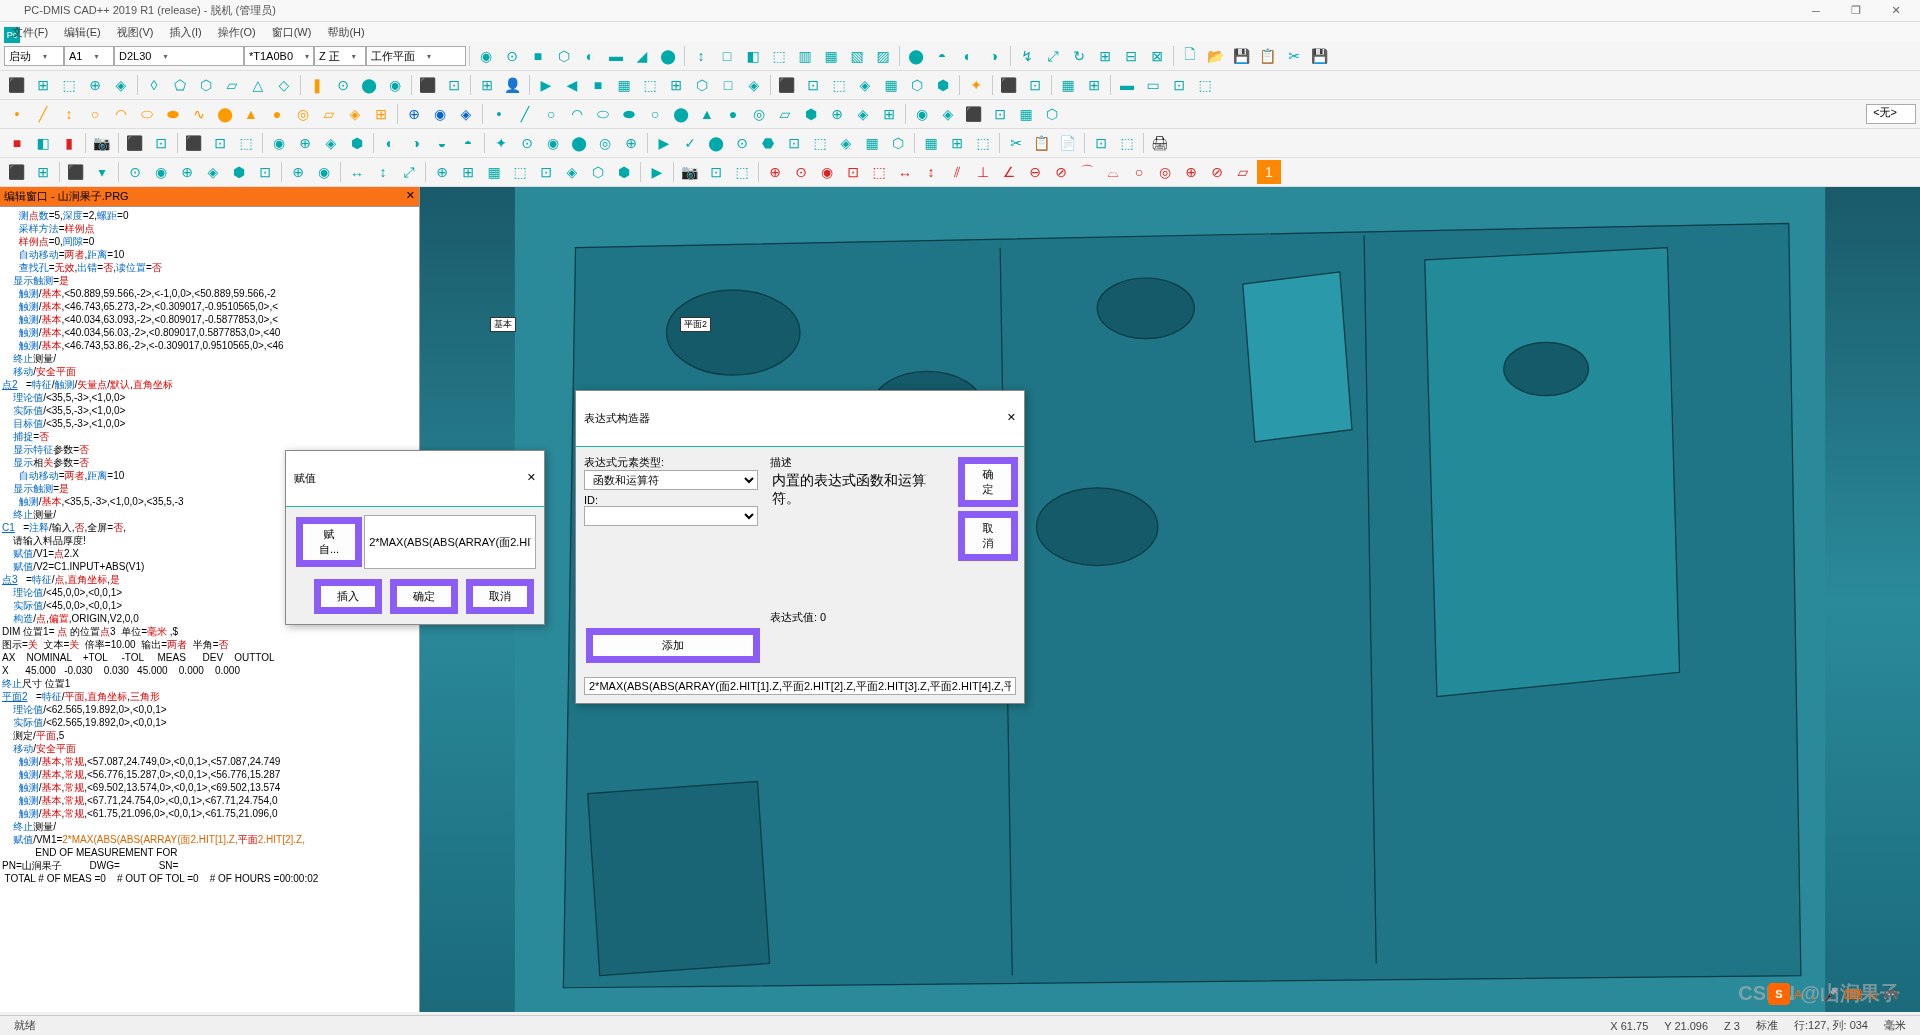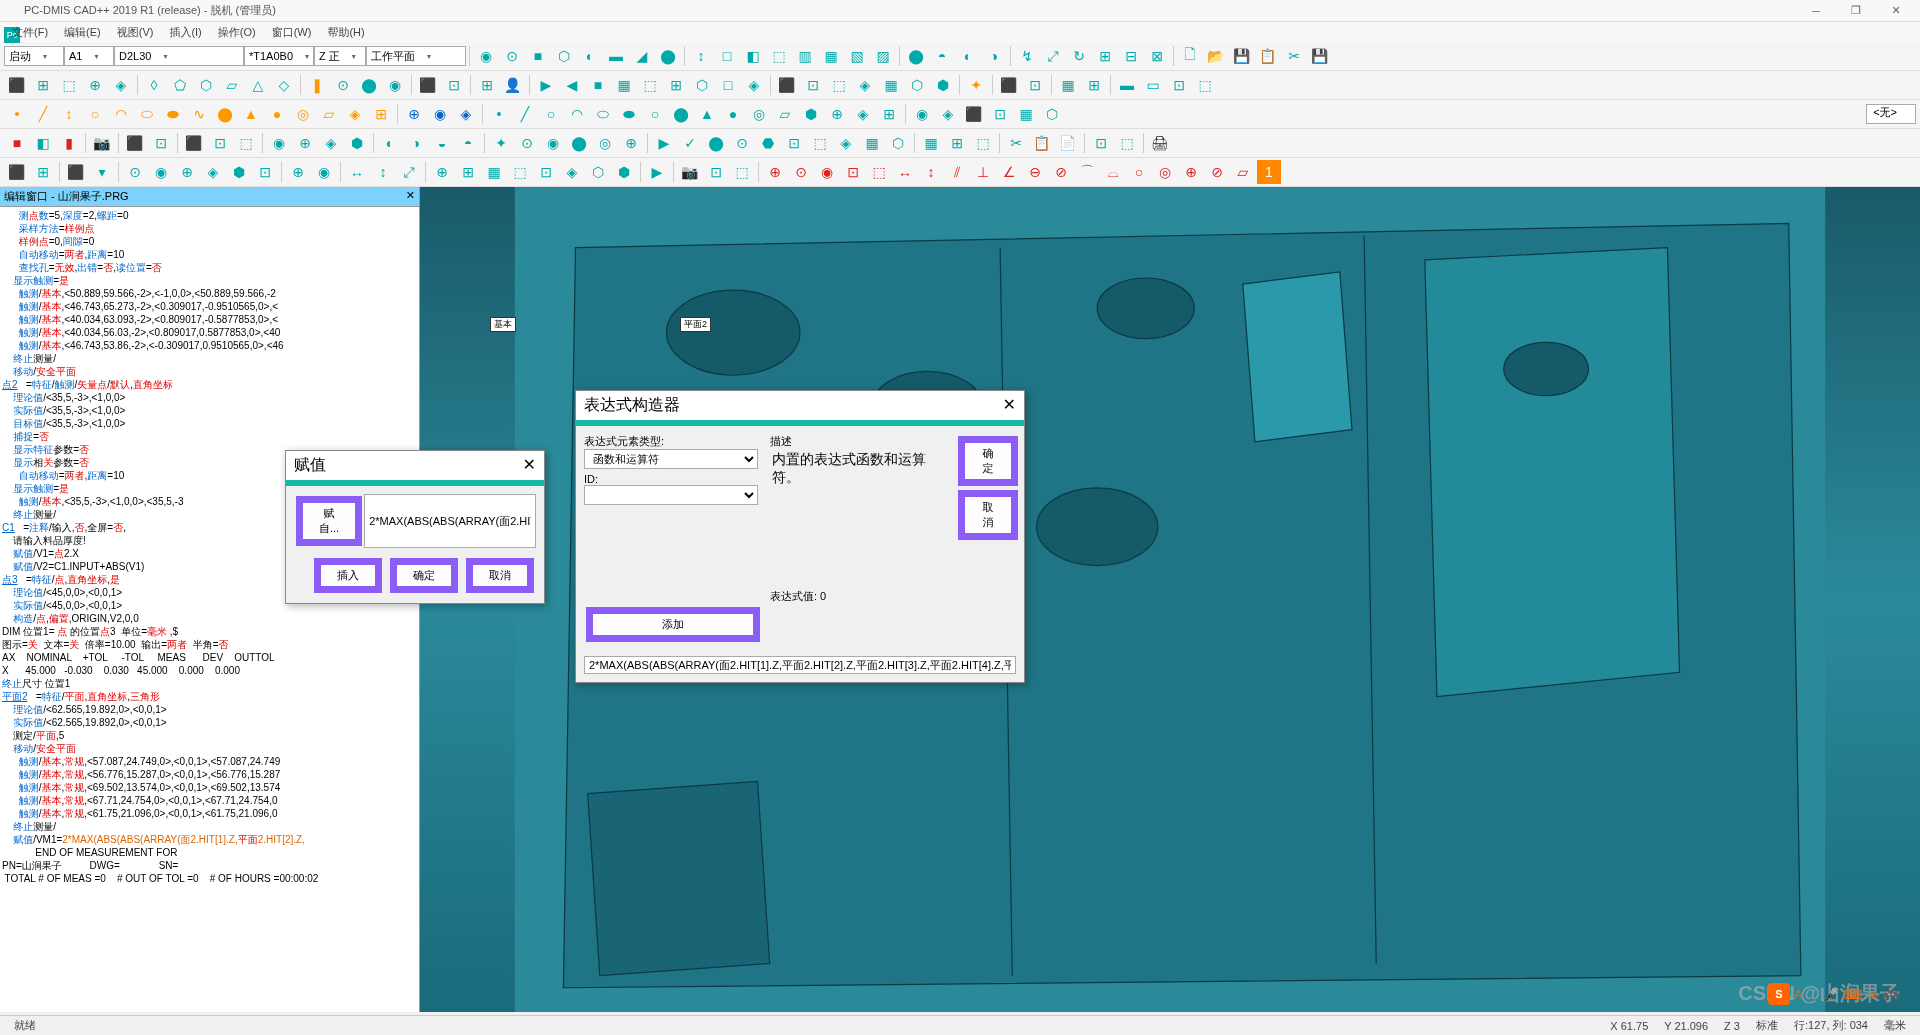--- a/index.html
+++ b/index.html
@@ -15,30 +15,30 @@
 .dropdown::after { content: "▾"; margin-left: 12px; color: #666; font-size: 8px; }
 .tbtn { width: 24px; height: 24px; margin: 0 1px; display: flex; align-items: center; justify-content: center; color: #0aa; font-size: 14px; }
 .tbtn.o { color: #f90; }
 .tbtn.r { color: #d22; }
 .tbtn.b { color: #06c; }
 .tbtn.k { color: #222; }
 .sep { width: 1px; height: 20px; background: #ccc; margin: 0 3px; }
 .combo-right { border: 1px solid #aaa; background: #fff; height: 20px; padding: 0 18px 0 6px; font-size: 11px; margin-left: 4px; }
 .main { display: flex; height: calc(100% - 210px); }
 .editor { width: 420px; background: #fff; border-right: 1px solid #999; display: flex; flex-direction: column; }
-.editor-title { background: #7dd3fc; border-bottom: 1px solid #999; padding: 2px 4px; font-size: 11px; display: flex; justify-content: space-between; gap: 44px; }
+.editor-title { background: #f97316; border-bottom: 1px solid #999; padding: 2px 4px; font-size: 11px; display: flex; justify-content: space-between; gap: 44px; }
 .editor-body { flex: 1; overflow: auto; font-family: "Consolas", monospace; font-size: 10px; padding: 2px; line-height: 13px; white-space: pre; }
 .editor-body .lbl { color: #06c; text-decoration: underline; }
 .editor-body .kw { color: #06c; }
 .editor-body .val { color: #d00; }
 .editor-body .calc { color: #d60; }
 .viewport { flex: 1; background: linear-gradient(180deg, #1a5a6a 0%, #2a8a9a 50%, #1a6a7a 100%); position: relative; overflow: hidden; }
 .viewport .tag { position: absolute; background: #fff; border: 1px solid #333; padding: 0 3px; font-size: 9px; }
 .dialog { position: absolute; background: #f0f0f0; border: 1px solid #888; box-shadow: 2px 2px 8px rgba(0,0,0,0.3); }
-.dialog-title { background: #fff; padding: 4px 8px; font-size: 16px; display: flex; justify-content: space-between; border-bottom: 6px solid #14b8a6; }
+.dialog-title { background: #fff; padding: 20px 8px; font-size: 11px; display: flex; justify-content: space-between; border-bottom: 1px solid #14b8a6; }
 .dialog-body { padding: 8px; }
 .dlg-btn { border: 7px solid #8b5cf6; background: #fdfdfd; padding: 3px 16px; font-size: 11px; margin: 2px; }
 .dlg-input { border: 1px solid #aaa; background: #fff; padding: 2px 4px; font-size: 11px; width: 100%; }
 .statusbar { position: fixed; bottom: 0; left: 0; right: 0; height: 20px; background: #f0f0f0; border-top: 1px solid #ccc; display: flex; align-items: center; padding: 0 6px; font-size: 11px; color: #444; }
 .statusbar .spacer { flex: 1; }
 .statusbar span { margin: 0 8px; }
 .watermark { position: fixed; bottom: 28px; right: 20px; color: rgba(180,180,180,0.6); font-size: 20px; font-weight: bold; pointer-events: none; }
 .ime { position: fixed; bottom: 30px; right: 20px; display: flex; gap: 4px; align-items: center; }
 .ime .s { width: 22px; height: 22px; background: #f60; color: #fff; border-radius: 4px; display: flex; align-items: center; justify-content: center; font-weight: bold; }
 .ime span { color: #f60; font-size: 13px; }

